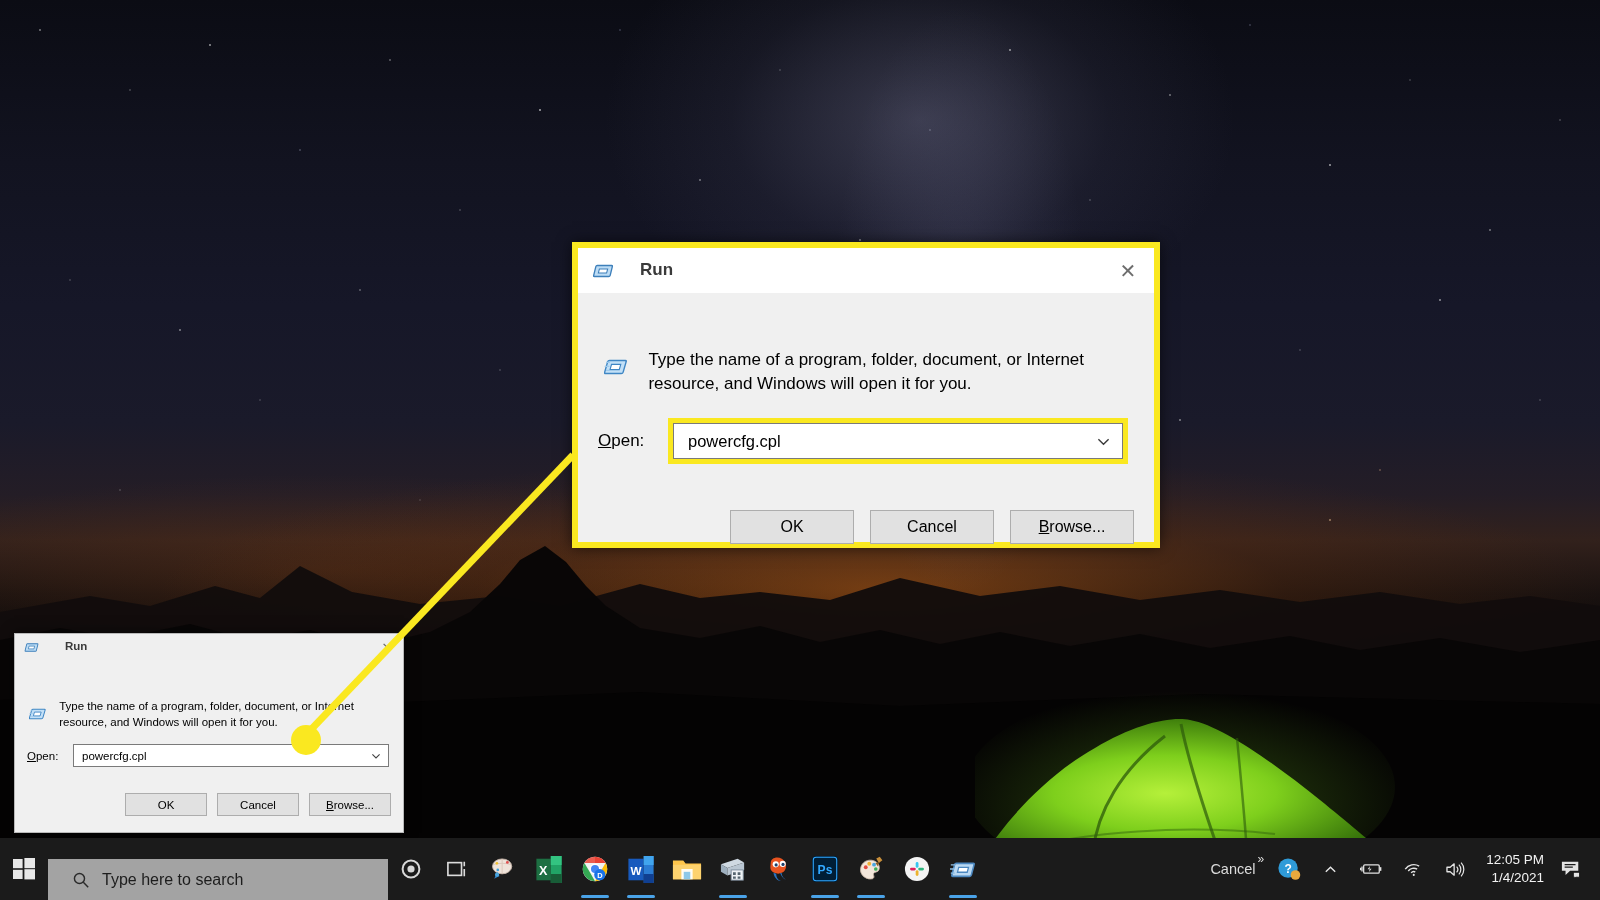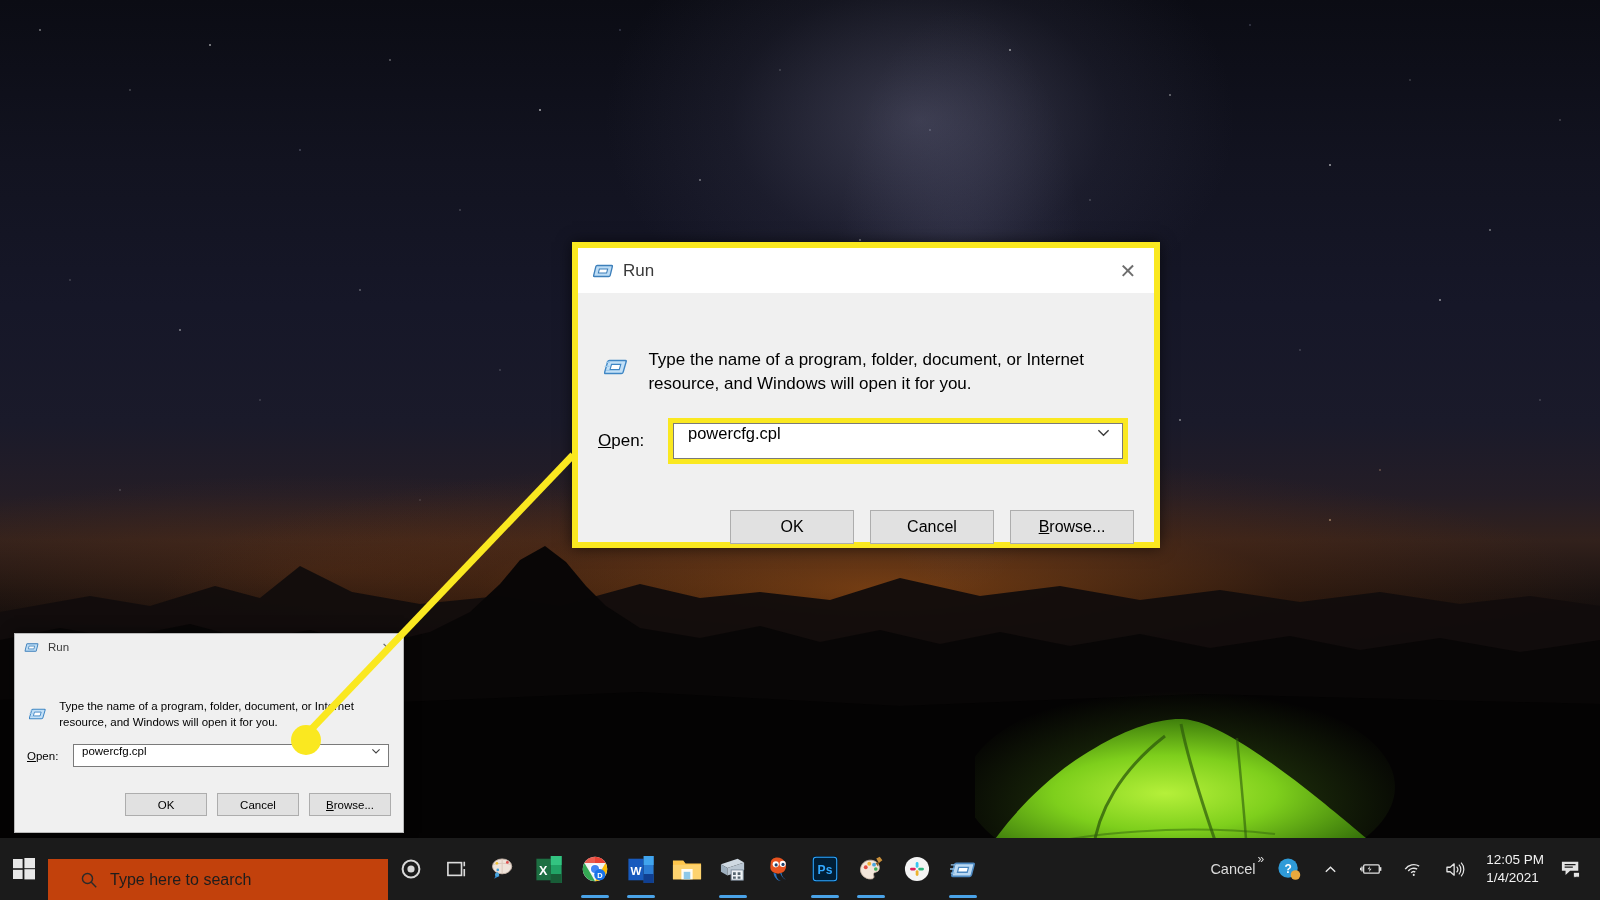--- a/index.html
+++ b/index.html
@@ -77,60 +77,60 @@
   }
 
   
   #taskbar{
     position:absolute; left:0; bottom:0; width:1600px; height:62px;
     background:#1b1b1b; display:flex; align-items:center;
     z-index:40;
   }
   #start-button{ width:48px; height:62px; display:flex; align-items:center; justify-content:center; }
   #search-box{
-    width:340px; height:42px; background:#c2410c; display:flex; align-items:center;
-    padding-left:32px; gap:12px; color:#1d1d1d; font-size:16px;margin-top:22px;
+    width:340px; height:42px; background:#a3a3a3; display:flex; align-items:center;
+    padding-left:24px; gap:12px; color:#1d1d1d; font-size:16px;margin-top:22px;
   }
   #cortana-icon,#taskview-icon{ width:46px; height:62px; display:flex; align-items:center; justify-content:center; }
   .tb-app{
     width:46px; height:62px; display:flex; align-items:center; justify-content:center;
     position:relative;
   }
   .tb-app.running::after{
     content:""; position:absolute; bottom:2px; left:9px; width:28px; height:3px;
     background:#4aa3e8; border-radius:2px;
   }
   #tray{
     margin-left:auto; display:flex; align-items:center; height:62px; gap:0; color:#e8e8e8;
     padding-right:6px;
   }
   .tray-item{ height:62px; display:flex; align-items:center; justify-content:center; padding:0 11px; }
   #tray-desktop{ font-size:14.5px; color:#dcdcdc; padding-right:2px;}
   #tray-chevrons{ font-size:12px; color:#dcdcdc; align-self:flex-start; margin-top:14px; }
-  #clock{ font-size:13.5px; line-height:1.35; text-align:left; padding:0 14px 0 10px; color:#f2f2f2;}
+  #clock{ font-size:13.5px; line-height:1.35; text-align:right; padding:0 14px 0 10px; color:#f2f2f2;}
 
   
   .run-dialog{
     position:absolute; background:#f0f0f0; color:#000;
     font-family:"Liberation Sans", sans-serif;
     border:1px solid #c9c9c9;
     box-shadow:0 0 12px rgba(0,0,0,.55);
     z-index:30;
   }
   .run-title{ display:flex; align-items:center; background:#ffffff; }
-  .run-title-left{ display:flex; align-items:center; gap:9px; }
+  .run-title-left{ display:flex; gap:26px;font-weight:bold; }
   .run-title-text{ color:#3a3a3a; }
   .run-close{ margin-left:auto; display:flex; align-items:center; justify-content:center; color:#6d6d6d; }
   .run-body{ display:flex;margin-top:25px; }
   .run-desc{ color:#000; }
   .run-row{ display:flex; align-items:center; }
   .run-open-label{ color:#000; }
   .run-combo{
     flex:1; background:#fff; border:1px solid #7a7a7a;
-    display:flex; align-items:flex-start; justify-content:space-between;
+    display:flex; align-items:center; justify-content:space-between;
   }
   .run-combo-value{ color:#000; }
   .run-combo-arrow{ color:#3b3b3b; display:flex; align-items:center; }
   .run-buttons{ display:flex; justify-content:flex-end; }
   .run-btn{
     background:#e1e1e1; border:1px solid #adadad; color:#000;
     display:flex; align-items:center; justify-content:center;
   }
   .u{ text-decoration:underline; }
 

